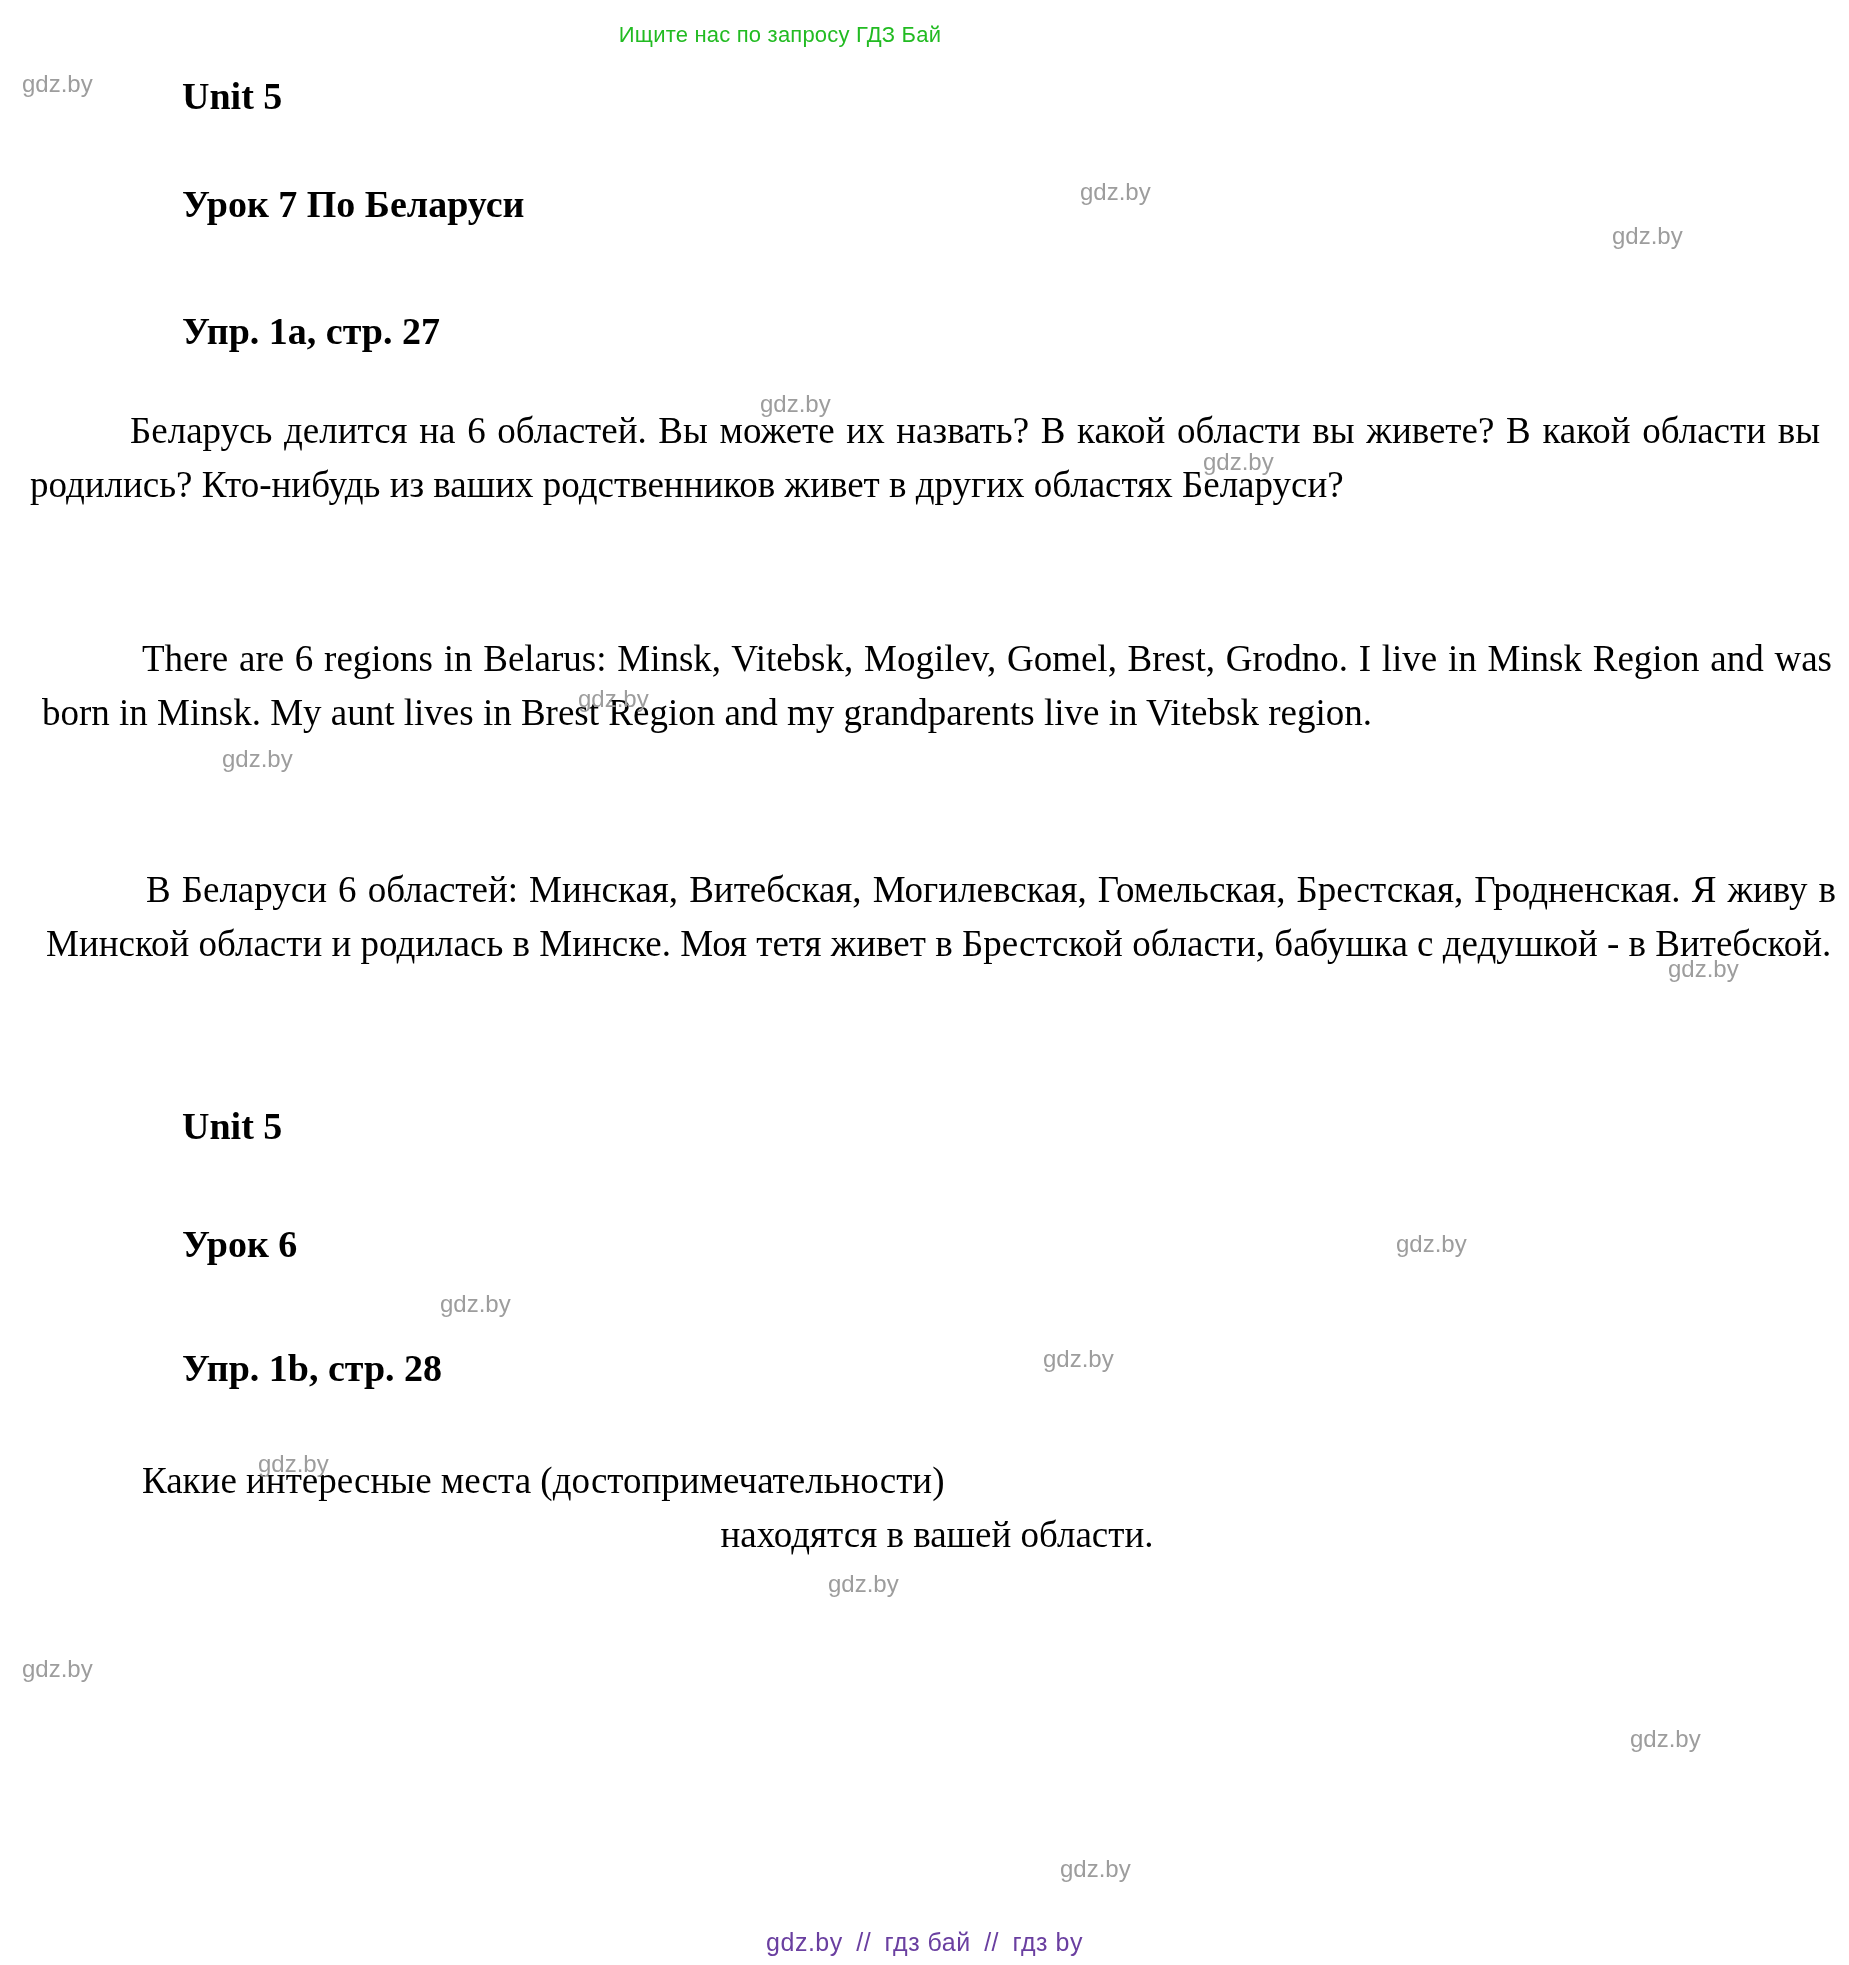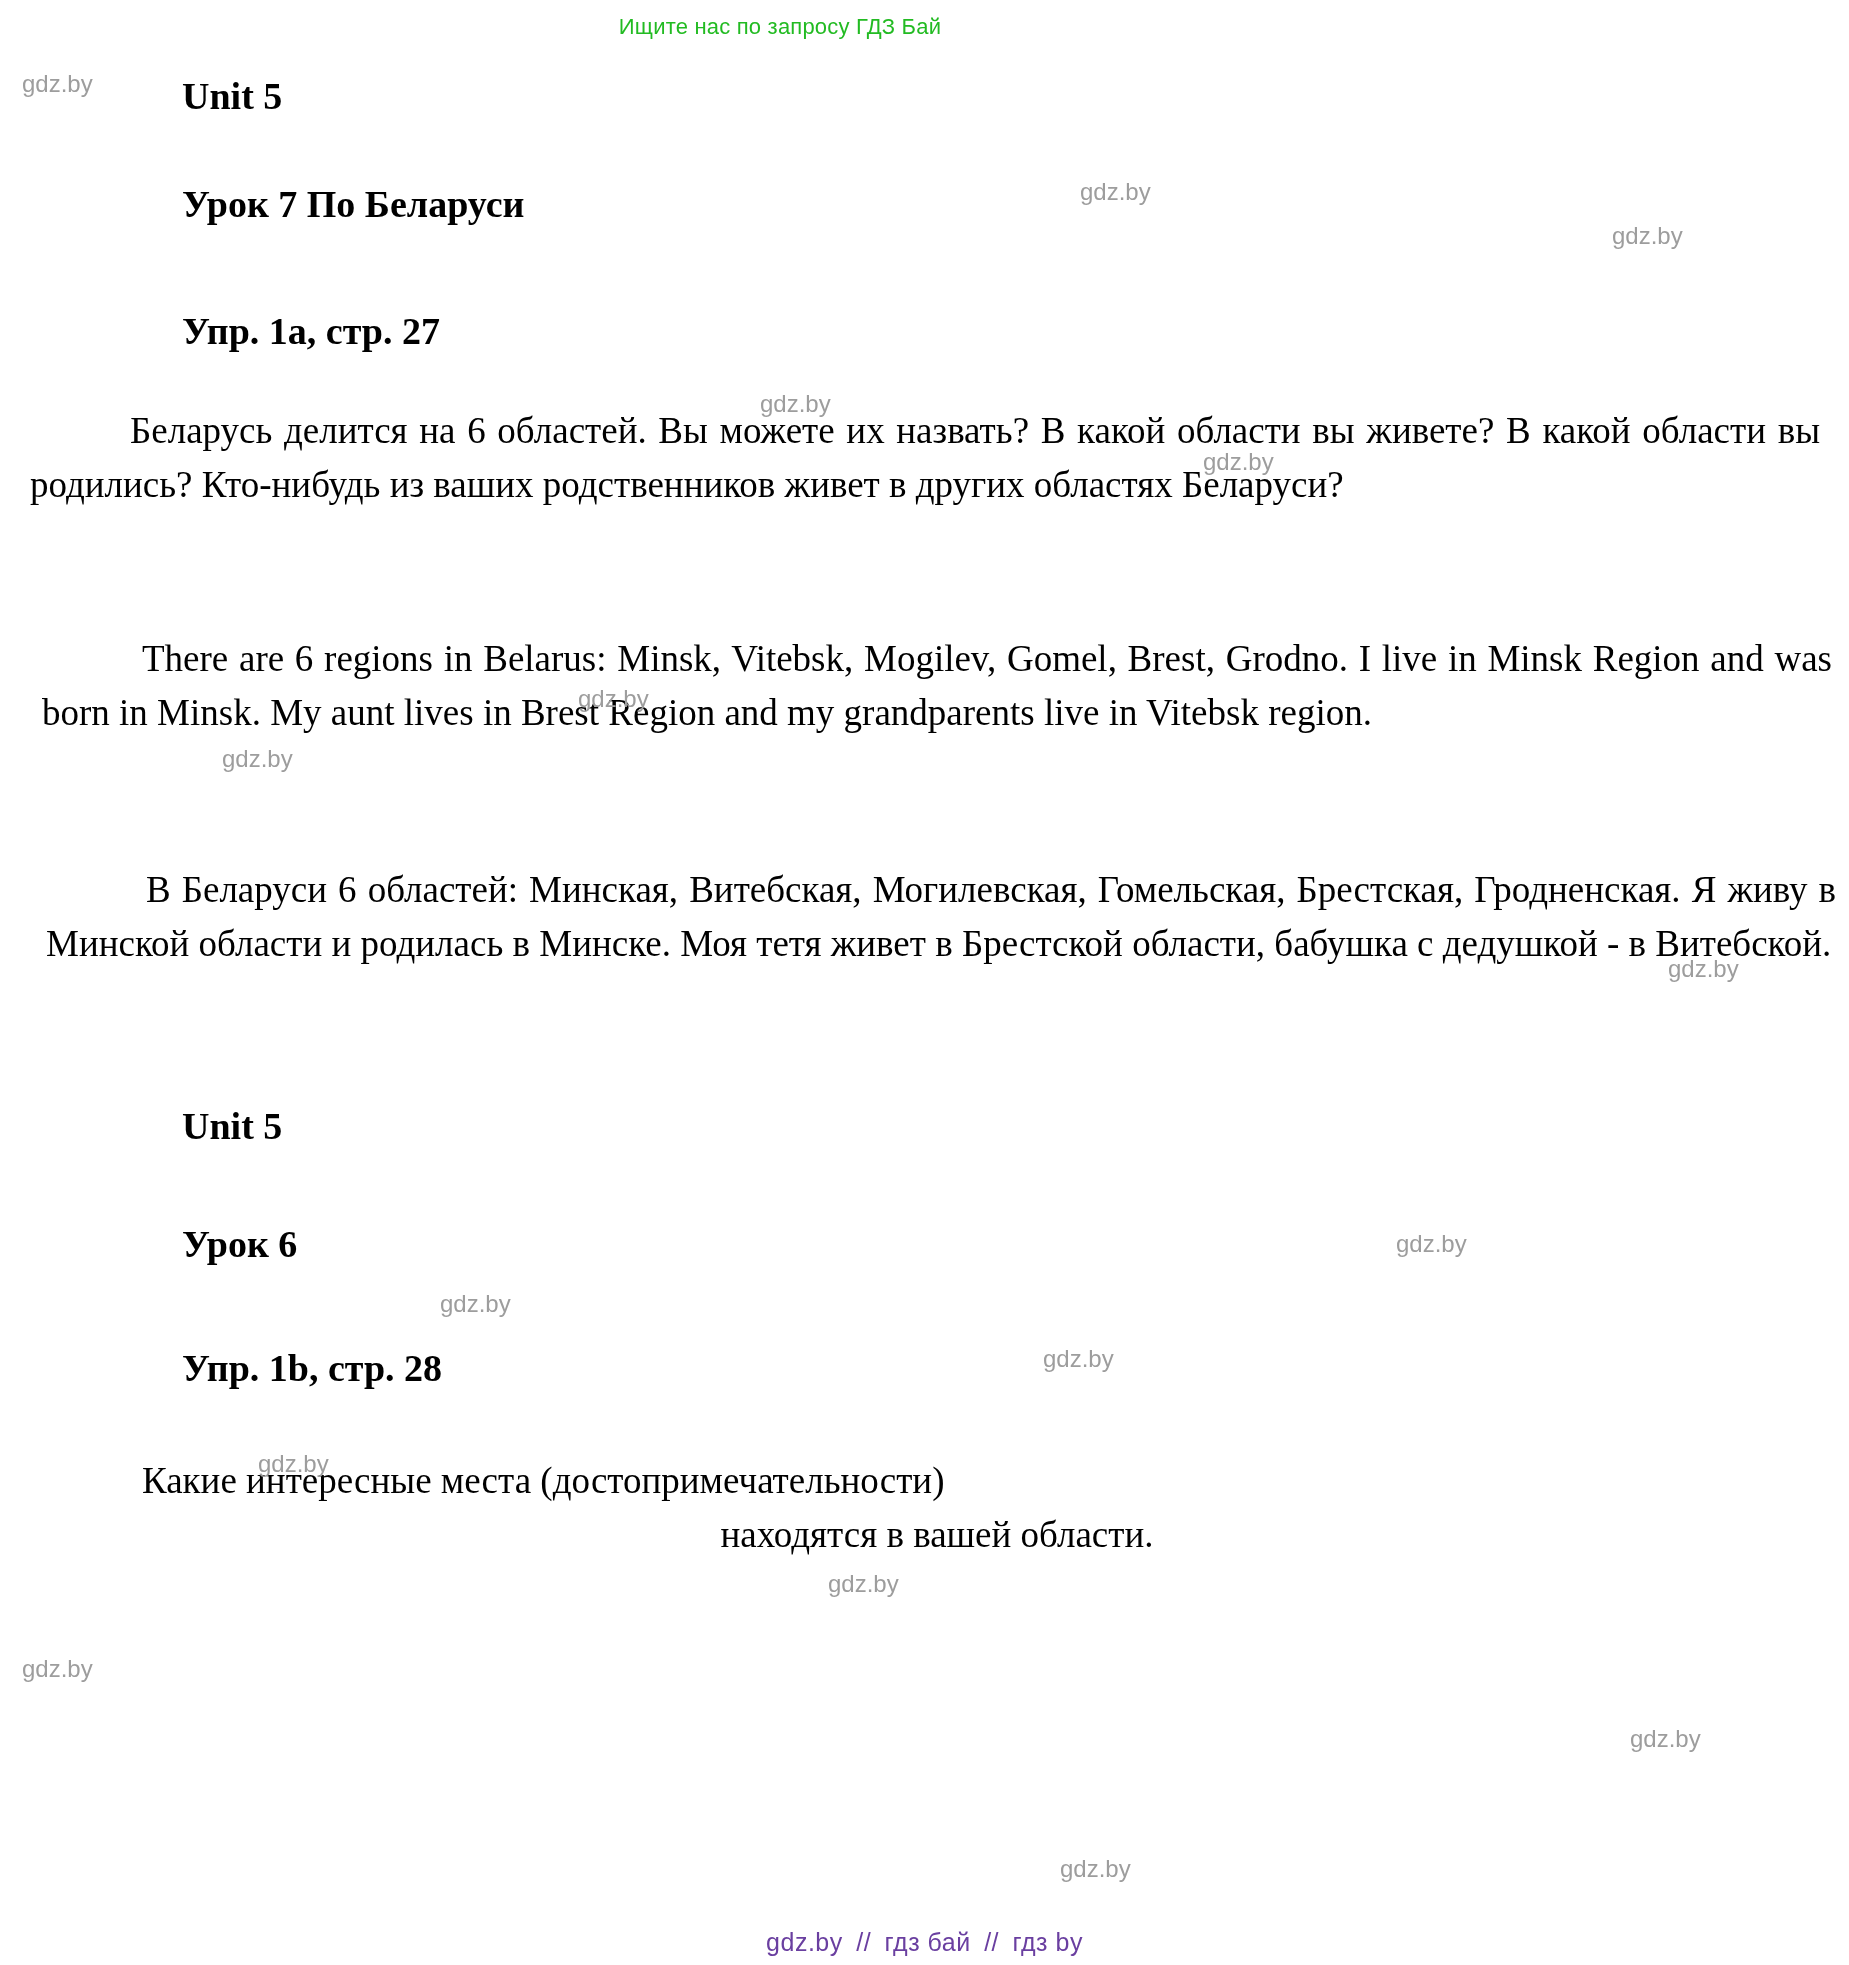--- a/index.html
+++ b/index.html
@@ -17,21 +17,21 @@
   }
   .page {
     position: relative;
     width: 1849px;
     height: 1965px;
     box-sizing: border-box;
   }
   
   .top-banner {
     position: absolute;
-    top: 8px;
+    top: 16px;
     left: 0;
     width: 1560px;
     text-align: center;
     font-family: "Liberation Sans", sans-serif;
     font-size: 22px;
     color: #22bb22;
     padding-top: 6px;
     letter-spacing: 0.2px;
   }
   

